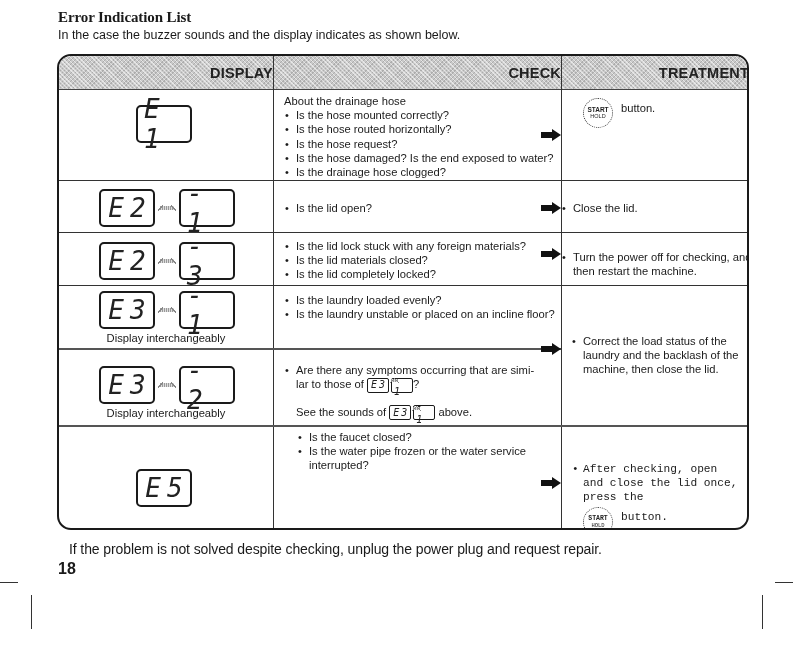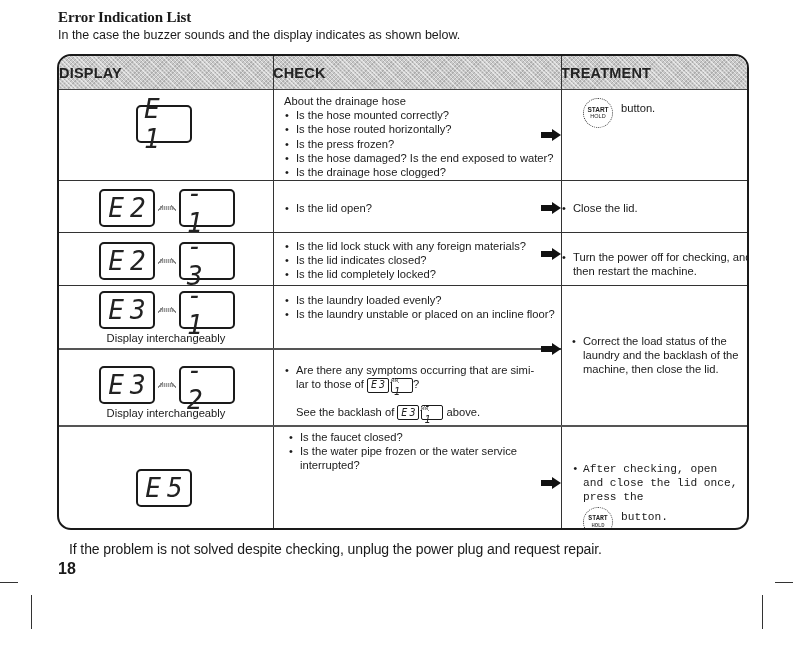--- a/index.html
+++ b/index.html
@@ -14,21 +14,21 @@
     border: 2px solid #1a1a1a; border-radius: 14px 14px 14px 14px; overflow: hidden; background: #fff;
   }
   .hdr {
     position: absolute; left: 0; top: 0; width: 100%; height: 34px;
     background-color: #c9c9c9;
     background-image:
       repeating-linear-gradient(45deg, rgba(255,255,255,0.55) 0 1px, transparent 1px 3px),
       repeating-linear-gradient(-45deg, rgba(120,120,120,0.35) 0 1px, transparent 1px 3px);
     border-bottom: 1.5px solid #444;
   }
-  .hcell { position: absolute; top: 0; height: 34px; line-height: 34px; text-align: left; font-weight: bold; font-size: 14.5px; color: #222; letter-spacing: 0.2px; }
+  .hcell { position: absolute; top: 0; height: 34px; line-height: 34px; text-align: right; font-weight: bold; font-size: 14.5px; color: #222; letter-spacing: 0.2px; }
   .vline { position: absolute; top: 0; bottom: 0; width: 1px; background: #333; }
   .hline { position: absolute; height: 1px; background: #333; }
   .hline.thick { height: 1.5px; background: #555; }
 
   .cell { position: absolute; font-size: 11.2px; line-height: 14.2px; }
   .plain { display: block; }
   ul.b { list-style: none; }
   ul.b li { position: relative; padding-left: 12px; }
   ul.b li::before { content: "\2022"; position: absolute; left: 1px; top: 0; font-size: 11px; }
 
@@ -91,21 +91,21 @@
   <div class="hline thick" style="left:0;width:690px;top:369px;"></div>
 
   <div class="pair" style="left:77px;top:49px;">
     <span class="lcd big">E 1</span>
   </div>
   <div class="cell" style="left:225px;top:38px;width:280px;">
     <span class="plain">About the drainage hose</span>
     <ul class="b">
       <li>Is the hose mounted correctly?</li>
       <li>Is the hose routed horizontally?</li>
-      <li>Is the press frozen?</li>
+      <li>Is the hose request?</li>
       <li>Is the hose damaged? Is the end exposed to water?</li>
       <li>Is the drainage hose clogged?</li>
     </ul>
   </div>
   <div class="arrow" style="left:482px;top:73px;">
       <span class="shaft"></span>
       <span class="head"></span>
     </div>
   <div class="cell" style="left:512px;top:40px;width:170px;">
     <div style="padding-left:12px;margin-top:2px;display:flex;align-items:center;gap:8px;">
@@ -138,21 +138,21 @@
   </div>
 
   <div class="pair" style="left:40px;top:186px;">
     <span class="lcd big">E2</span>
     <span class="swap"></span>
     <span class="lcd big">- 3</span>
   </div>
   <div class="cell" style="left:225px;top:183px;width:280px;">
     <ul class="b">
       <li>Is the lid lock stuck with any foreign materials?</li>
-      <li>Is the lid indicates closed?</li>
+      <li>Is the lid materials closed?</li>
       <li>Is the lid completely locked?</li>
     </ul>
   </div>
   <div class="arrow" style="left:482px;top:192px;">
       <span class="shaft"></span>
       <span class="head"></span>
     </div>
   <div class="cell" style="left:502px;top:194px;width:199px;">
     <ul class="b">
         <li>Turn the power off for checking, and then restart the machine.</li>
@@ -189,30 +189,30 @@
   </div>
   <div class="interch" style="left:0;width:214px;top:351px;">Display interchangeably</div>
   <div class="cell" style="left:225px;top:307px;width:262px;">
     <ul class="b">
       <li>
         <span>Are there any symptoms occurring that are simi-lar to those of</span>
         <span class="lcd mini">E3</span><span class="swap mini"></span><span class="lcd mini">- 1</span><span>?</span>
       </li>
     </ul>
     <div style="padding-left:12px;margin-top:12px;">
-      <span>See the backlash of</span>
+      <span>See the sounds of</span>
       <span class="lcd mini">E3</span><span class="swap mini"></span><span class="lcd mini">- 1</span>
       <span>above.</span>
     </div>
   </div>
 
   <div class="pair" style="left:77px;top:413px;">
     <span class="lcd big">E5</span>
   </div>
-  <div class="cell" style="left:229px;top:374px;width:270px;">
+  <div class="cell" style="left:238px;top:374px;width:270px;">
     <ul class="b">
       <li>Is the faucet closed?</li>
       <li>Is the water pipe frozen or the water service interrupted?</li>
     </ul>
   </div>
   <div class="arrow" style="left:482px;top:421px;">
       <span class="shaft"></span>
       <span class="head"></span>
     </div>
   <div class="cell" style="left:512px;top:406px;width:170px;font-family:Liberation Mono, monospace;">

